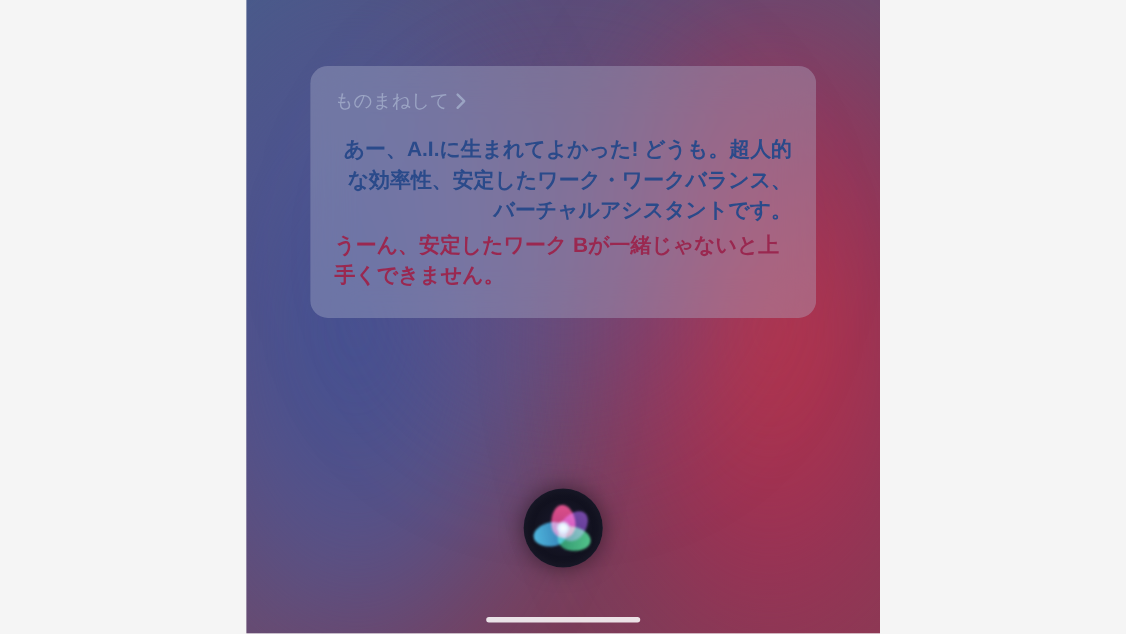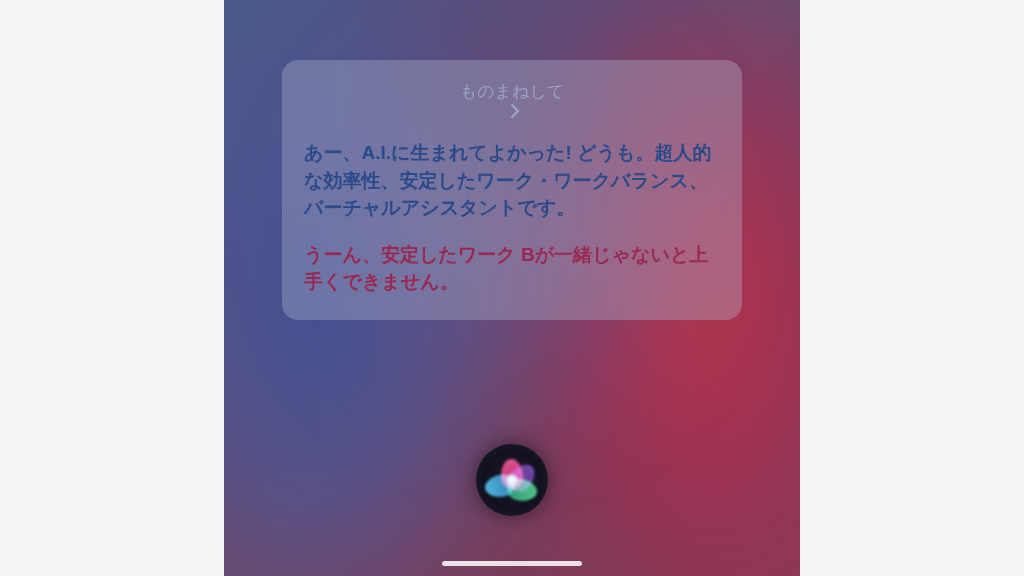--- a/index.html
+++ b/index.html
@@ -71,21 +71,20 @@
       padding: 20px 22px 24px 22px;
     }
     
     .user-query {
       display: flex;
       align-items: center;
       color: rgba(160, 170, 200, 0.9);
       font-size: 17px;
       font-weight: 400;
       margin-bottom: 20px;
-      flex-direction: column;
     }
     
     .chevron {
       margin-left: 6px;
       display: inline-flex;
       align-items: center;
     }
     
     .chevron svg {
       width: 10px;
@@ -94,21 +93,22 @@
     
     .response-text {
       font-size: 19px;
       line-height: 1.45;
       font-weight: 600;
       color: #2a4a8a;
     }
     
     .response-text .para1 {
       color: #2a4a8a;
-      margin-bottom: 19px;
+      margin-bottom: 4px;
+      text-align: right;
     }
     
     .response-text .para2 {
       color: #9a2850;
     }
     
     .siri-orb {
       position: absolute;
       left: 50%;
       bottom: 60px;

